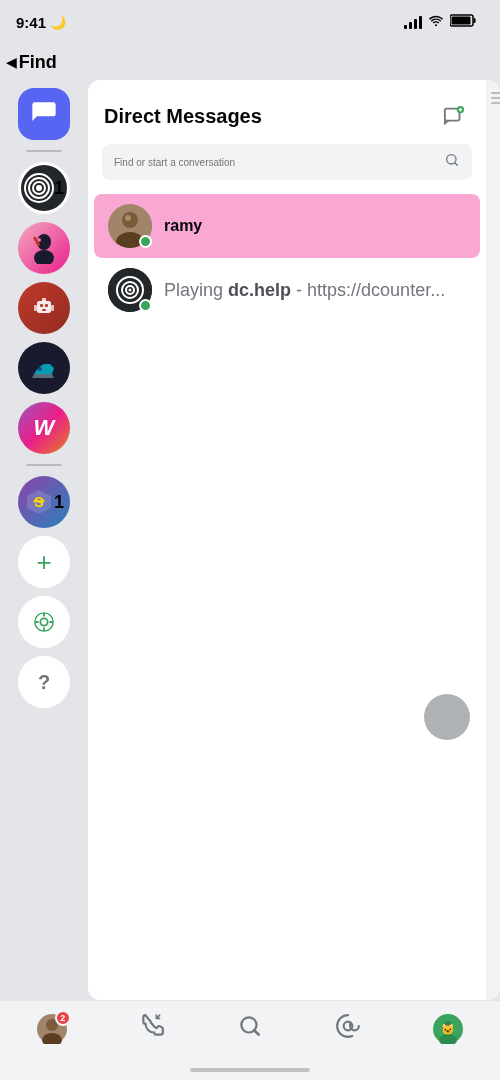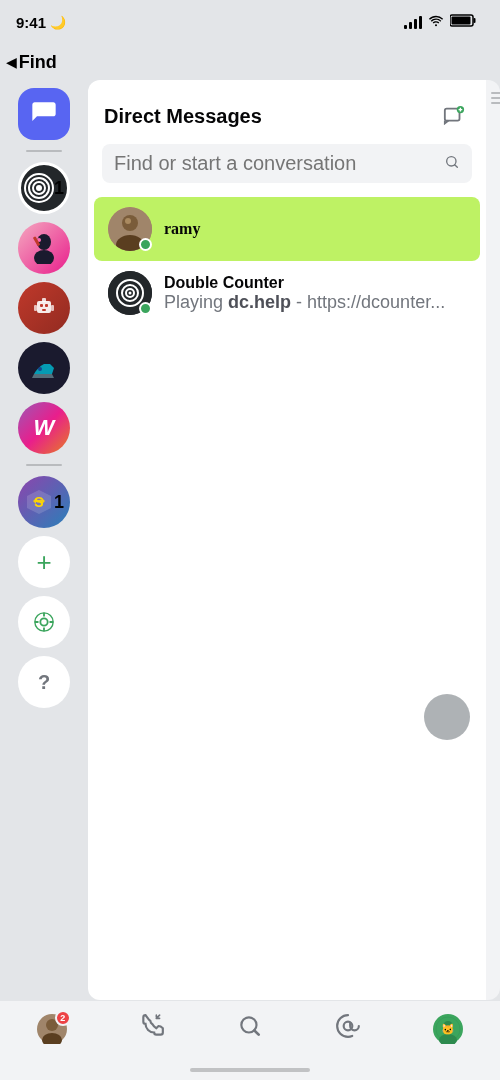--- a/index.html
+++ b/index.html
@@ -231,21 +231,21 @@
       align-items: center;
       padding: 8px 12px;
       gap: 8px;
     }
 
     .search-input {
       flex: 1;
       background: transparent;
       border: none;
       outline: none;
-      font-size: 20px;
+      font-size: 10px;
       color: #72767d;
     }
 
     .search-icon-btn {
       color: #72767d;
       font-size: 16px;
       cursor: pointer;
     }
 
     
@@ -258,22 +258,21 @@
       display: flex;
       align-items: center;
       padding: 10px 14px;
       cursor: pointer;
       border-radius: 8px;
       margin: 0 6px;
       gap: 12px;
     }
 
     .conv-item.active {
-      background: #bef264;
-      font-family: Liberation Serif, serif;
+      background: #f9a8d4;
     }
 
     .avatar-wrapper {
       position: relative;
       width: 44px;
       height: 44px;
       flex-shrink: 0;
     }
 
     .avatar-img {
@@ -633,21 +632,20 @@
               <rect width="44" height="44" rx="22" fill="#23272a"></rect>
               <circle cx="22" cy="22" r="13" fill="none" stroke="#fff" stroke-width="2"></circle>
               <circle cx="22" cy="22" r="8" fill="none" stroke="#fff" stroke-width="2"></circle>
               <circle cx="22" cy="22" r="4" fill="none" stroke="#fff" stroke-width="2"></circle>
               <circle cx="22" cy="22" r="1.5" fill="#fff"></circle>
             </svg>
           </div>
           <div class="status-dot"></div>
         </div>
         <div class="conv-info">
-          <div class="conv-name">Double Counter</div>
           <div class="conv-status">
             Playing <strong>dc.help</strong> - https://dcounter...
           </div>
         </div>
       </div>
 
     </div>
   </div>
 
   <div class="right-edge">

